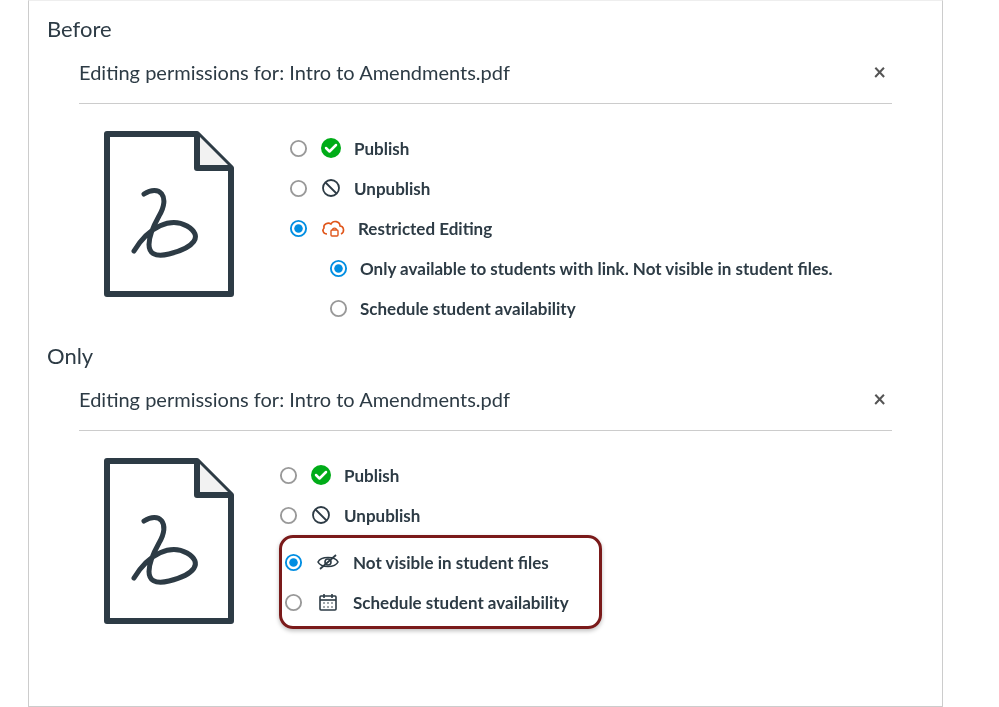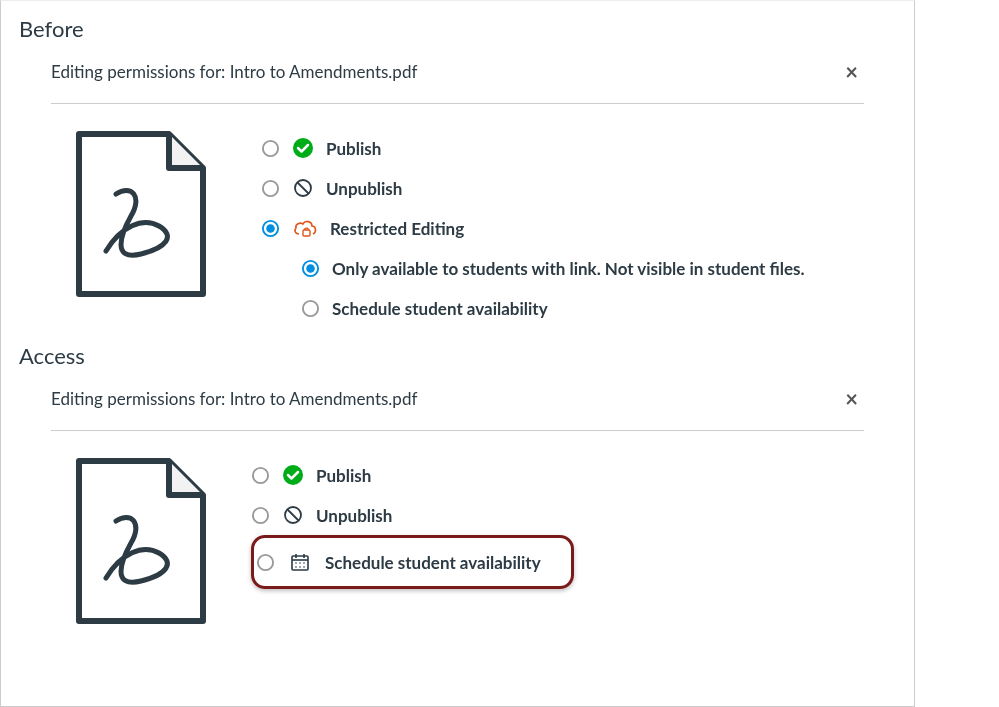--- a/index.html
+++ b/index.html
@@ -9,37 +9,38 @@
     background: #fff;
     color: #2D3B45;
     width: 999px;
   }
   .container {
     border: 1px solid #ccc;
     border-top: 1px solid #eee;
     width: 915px;
     height: 707px;
     padding: 0 10px;
+    margin-left: 28px;
   }
   .section-label {
     font-size: 22px;
     padding: 14px 8px 8px 8px;
   }
   .panel {
     padding: 0 40px;
   }
   .panel-header {
     display: flex;
     align-items: center;
     justify-content: space-between;
     border-bottom: 1px solid #ccc;
     padding: 4px 0 14px 0;
   }
   .panel-title {
-    font-size: 17px;
+    font-size: 20px;
     font-weight: 400;
   }
   .close-x {
     font-size: 22px;
     font-weight: bold;
     color: #555;
     cursor: pointer;
     padding: 4px 6px;
   }
   .panel-body {
@@ -172,21 +173,21 @@
           <svg class="radio" viewBox="0 0 20 20">
               <circle cx="10" cy="10" r="8" fill="#fff" stroke="#999" stroke-width="2"></circle>
             </svg>
           <span class="opt-label">Schedule student availability</span>
         </div>
 
       </div>
     </div>
   </div>
 
-  <div class="section-label">Access</div>
+  <div class="section-label">Only</div>
 
   <div class="panel">
     <div class="panel-header">
       <div class="panel-title">Editing permissions for: Intro to Amendments.pdf</div>
       <div class="close-x">×</div>
     </div>
     <div class="panel-body after-body">
       <div class="pdf-icon-wrap">
         <svg width="140" height="176" viewBox="0 0 140 176">
           <path d="M 8 8 L 98 8 L 132 42 L 132 168 L 8 168 Z" fill="#fff" stroke="#2D3B45" stroke-width="6" stroke-linejoin="round"></path>
@@ -216,20 +217,34 @@
           <span class="icon-slot">
             <svg width="20" height="20" viewBox="0 0 20 20">
                 <circle cx="10" cy="10" r="8" fill="none" stroke="#2D3B45" stroke-width="1.8"></circle>
                 <line x1="4.5" y1="4.5" x2="15.5" y2="15.5" stroke="#2D3B45" stroke-width="1.8"></line>
               </svg>
           </span>
           <span class="opt-label">Unpublish</span>
         </div>
 
         <div class="highlight-box">
+          <div class="option-row">
+            <svg class="radio" viewBox="0 0 20 20">
+                <circle cx="10" cy="10" r="8" fill="#fff" stroke="#008EE2" stroke-width="2"></circle>
+                <circle cx="10" cy="10" r="4.5" fill="#008EE2"></circle>
+              </svg>
+            <span class="icon-slot wide">
+              <svg width="24" height="20" viewBox="0 0 24 20">
+                <path d="M 2 10 C 5 4, 19 4, 22 10 C 19 16, 5 16, 2 10 Z" fill="none" stroke="#2D3B45" stroke-width="1.6"></path>
+                <circle cx="12" cy="10" r="3" fill="none" stroke="#2D3B45" stroke-width="1.6"></circle>
+                <line x1="4" y1="17" x2="20" y2="3" stroke="#2D3B45" stroke-width="1.8"></line>
+              </svg>
+            </span>
+            <span class="opt-label">Not visible in student files</span>
+          </div>
 
           <div class="option-row">
             <svg class="radio" viewBox="0 0 20 20">
                 <circle cx="10" cy="10" r="8" fill="#fff" stroke="#999" stroke-width="2"></circle>
               </svg>
             <span class="icon-slot wide">
               <svg width="20" height="20" viewBox="0 0 20 20">
                 <rect x="2" y="4" width="16" height="14" rx="1" fill="none" stroke="#2D3B45" stroke-width="1.6"></rect>
                 <line x1="2" y1="8" x2="18" y2="8" stroke="#2D3B45" stroke-width="1.6"></line>
                 <line x1="6" y1="2" x2="6" y2="6" stroke="#2D3B45" stroke-width="1.6"></line>

